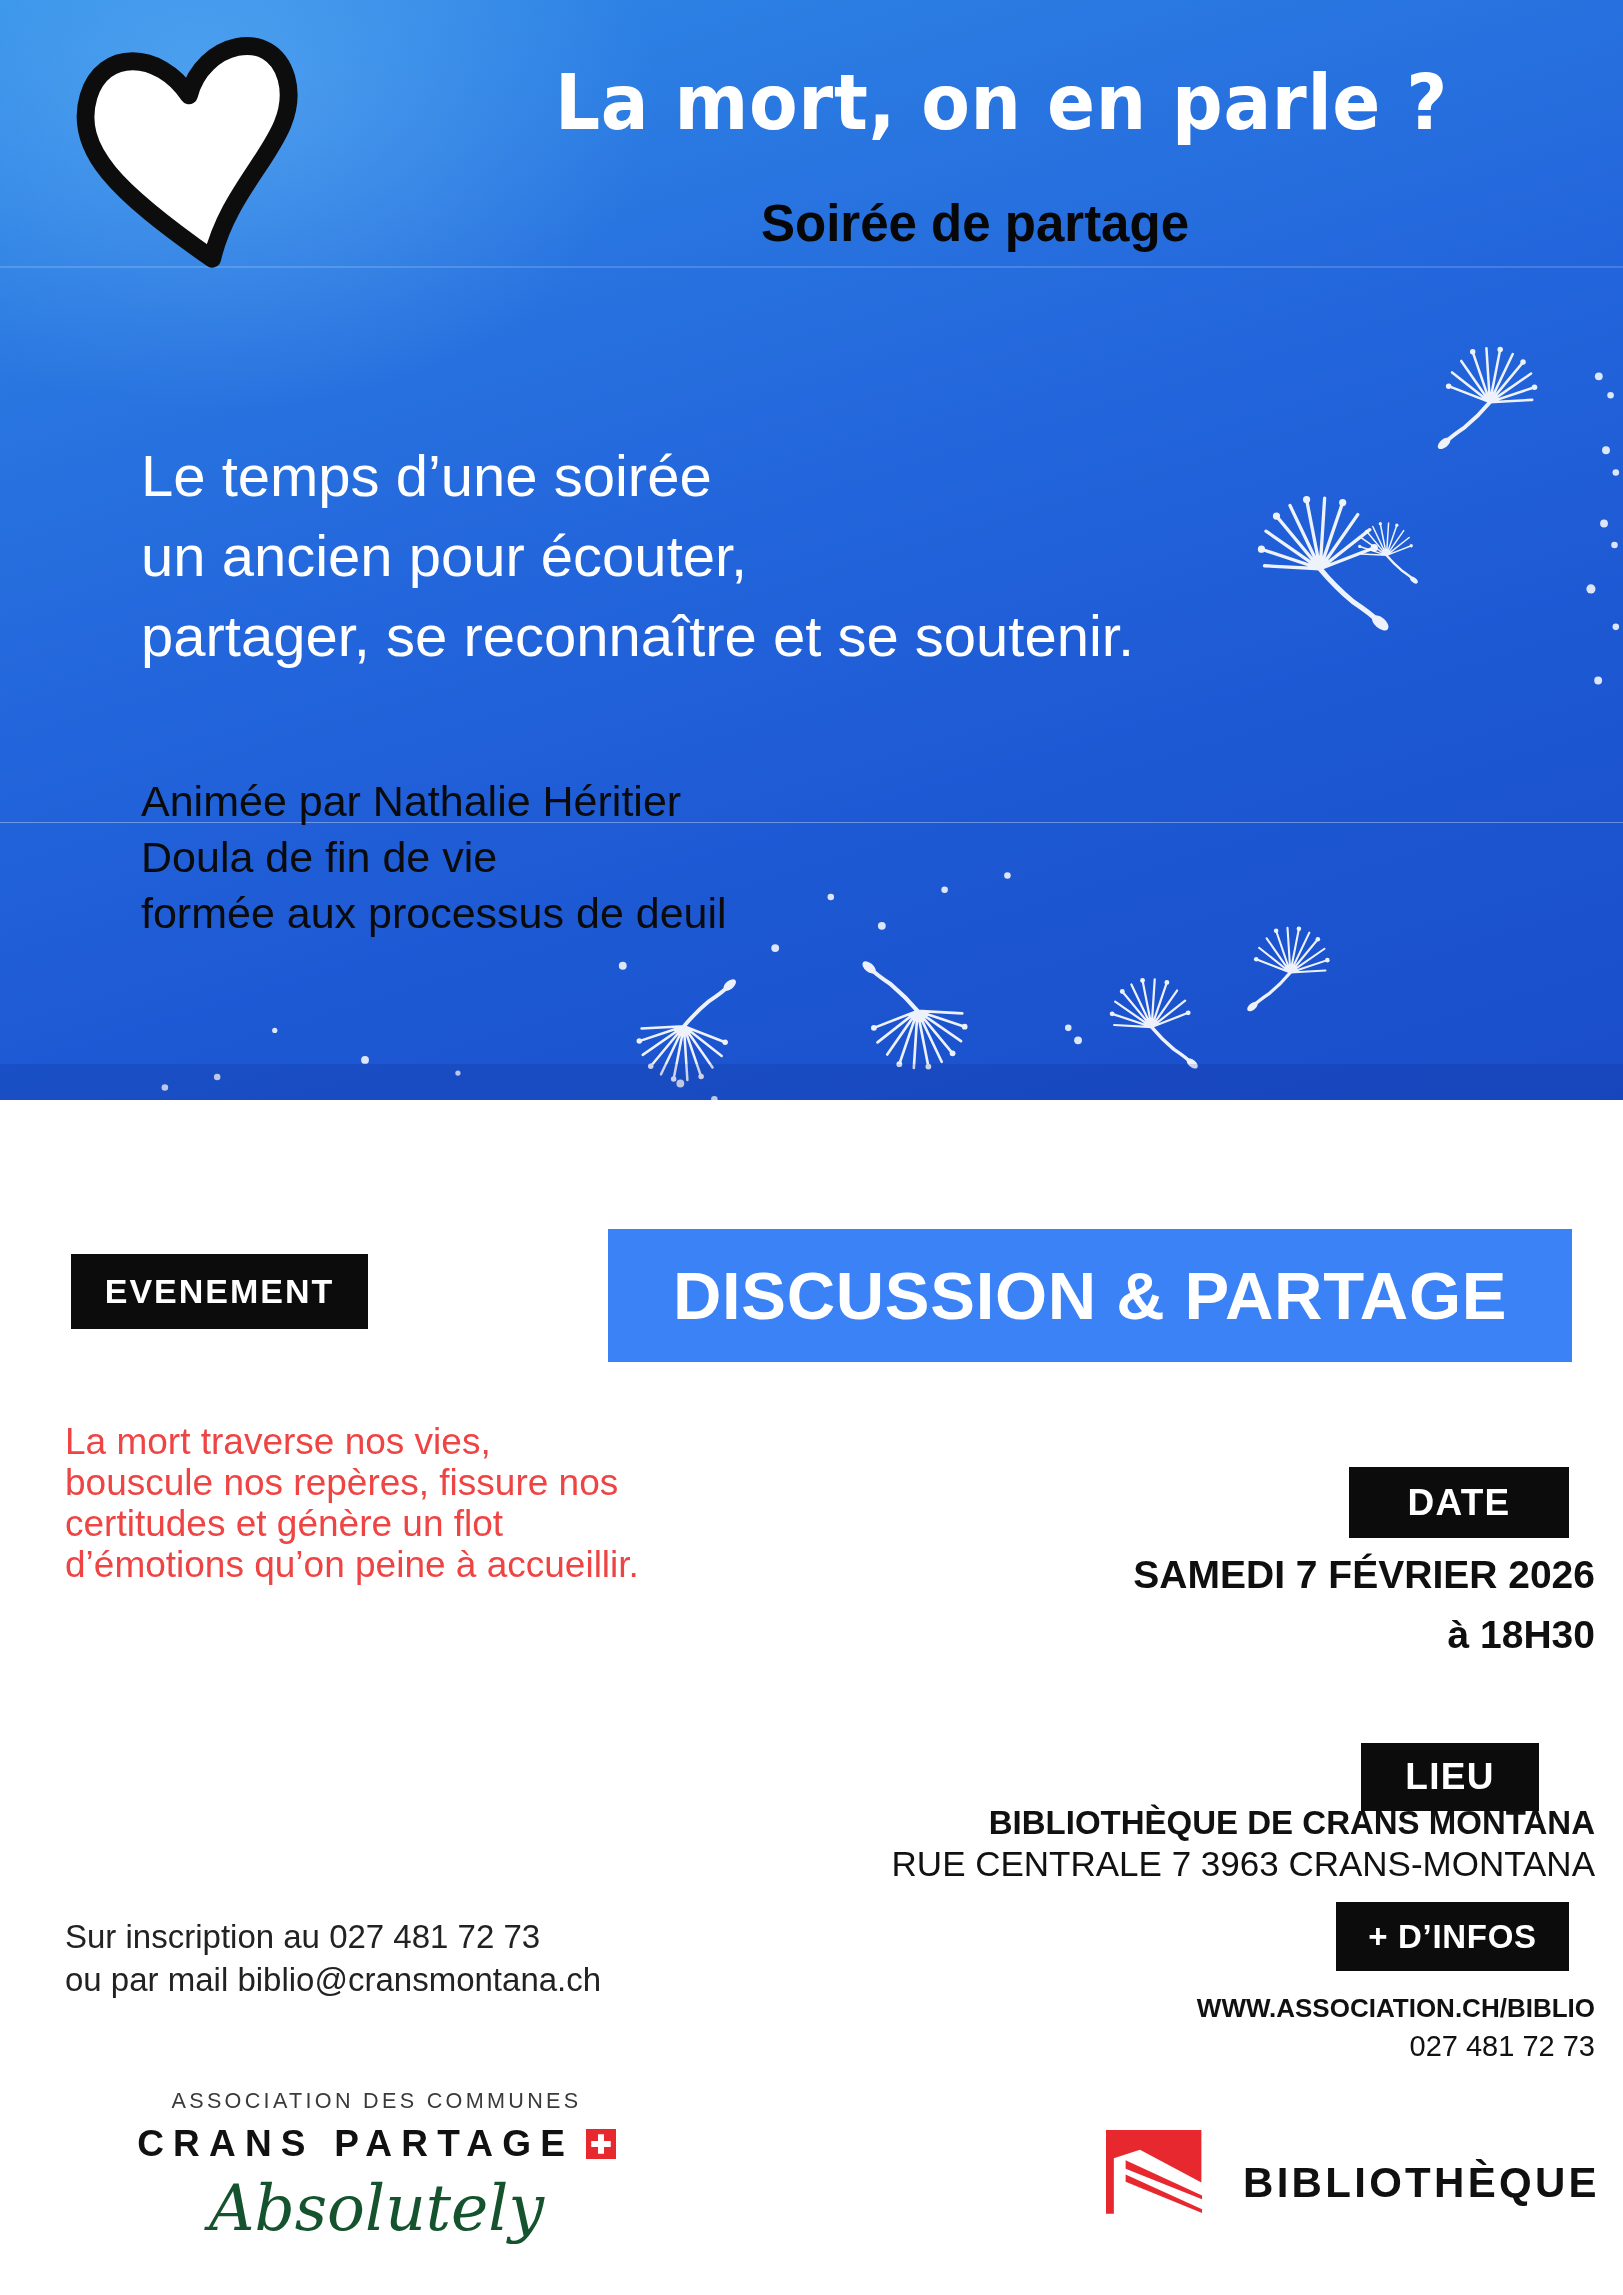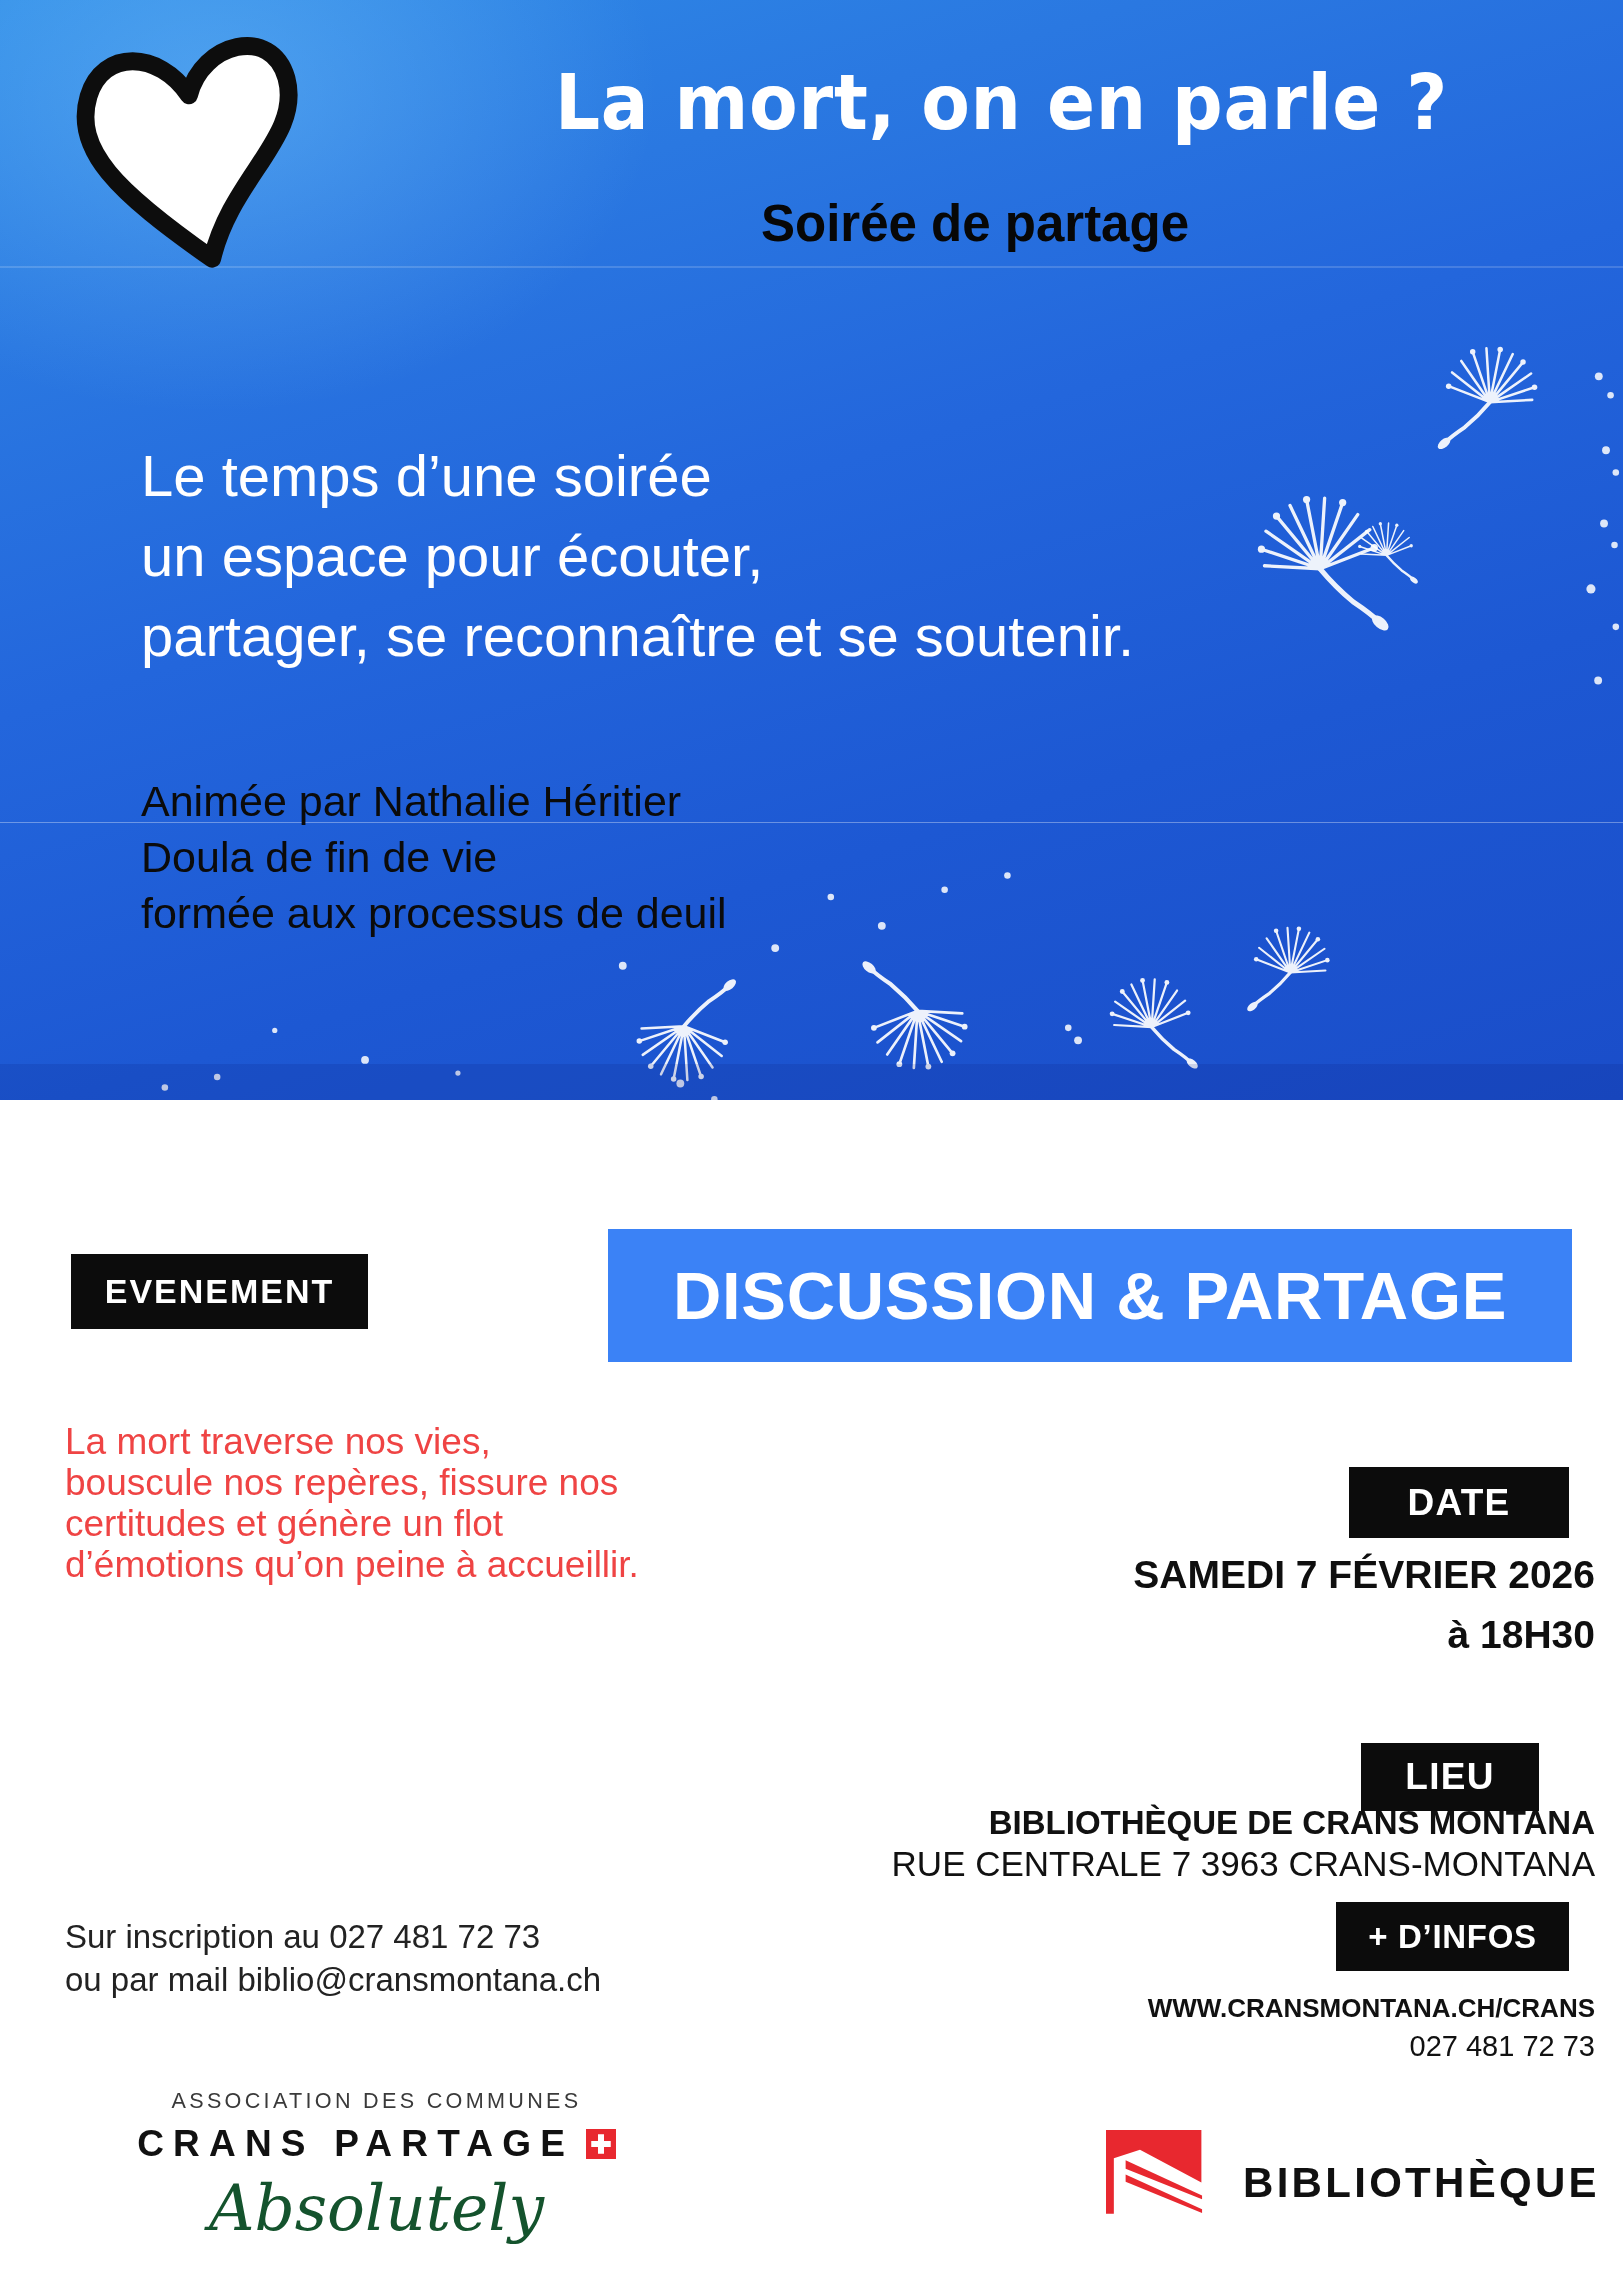--- a/index.html
+++ b/index.html
@@ -165,21 +165,21 @@
 
     <svg class="heart" viewBox="0 0 100 100">
       <g transform="rotate(-10 50 50)">
         <path d="M50 30 C42 12 22 8 14 24 C5 42 18 60 48 90 C60 62 88 52 86 30 C84 10 58 12 50 30 Z" fill="#ffffff" stroke="#0d0d0d" stroke-width="6.5" stroke-linejoin="round"></path>
       </g>
     </svg>
 
     <div class="hero-title">La mort, on en parle ?</div>
     <div class="hero-subtitle">Soirée de partage</div>
     <div class="hero-intro">Le temps d’une soirée
-un espace pour écouter,
+un ancien pour écouter,
 partager, se reconnaître et se soutenir.</div>
     <div class="hero-host">Animée par Nathalie Héritier
 Doula de fin de vie
 formée aux processus de deuil</div>
   </div>
 
   <div class="badge badge-tag">
     <span>EVENEMENT</span>
   </div>
 
@@ -205,21 +205,21 @@
   </div>
   <div class="lieu-text">
     <div class="l1">BIBLIOTHÈQUE DE CRANS MONTANA</div>
     <div class="l2">RUE CENTRALE 7 3963 CRANS-MONTANA</div>
   </div>
 
   <div class="badge badge-infos">
     <span>+ D’INFOS</span>
   </div>
   <div class="infos-text">
-    <div class="l1">WWW.CRANSMONTANA.CH/CRANS</div>
+    <div class="l1">WWW.ASSOCIATION.CH/BIBLIO</div>
     <div class="l2">027 481 72 73</div>
   </div>
 
   <div class="assoc">
     <div class="top">ASSOCIATION DES COMMUNES</div>
     <div class="name-row">
       <span class="name">CRANS PARTAGE</span>
       <svg class="cross" viewBox="0 0 20 20">
         <rect x="0" y="0" width="20" height="20" fill="#e8282f"></rect>
         <rect x="8" y="3.5" width="4" height="13" fill="#ffffff"></rect>

